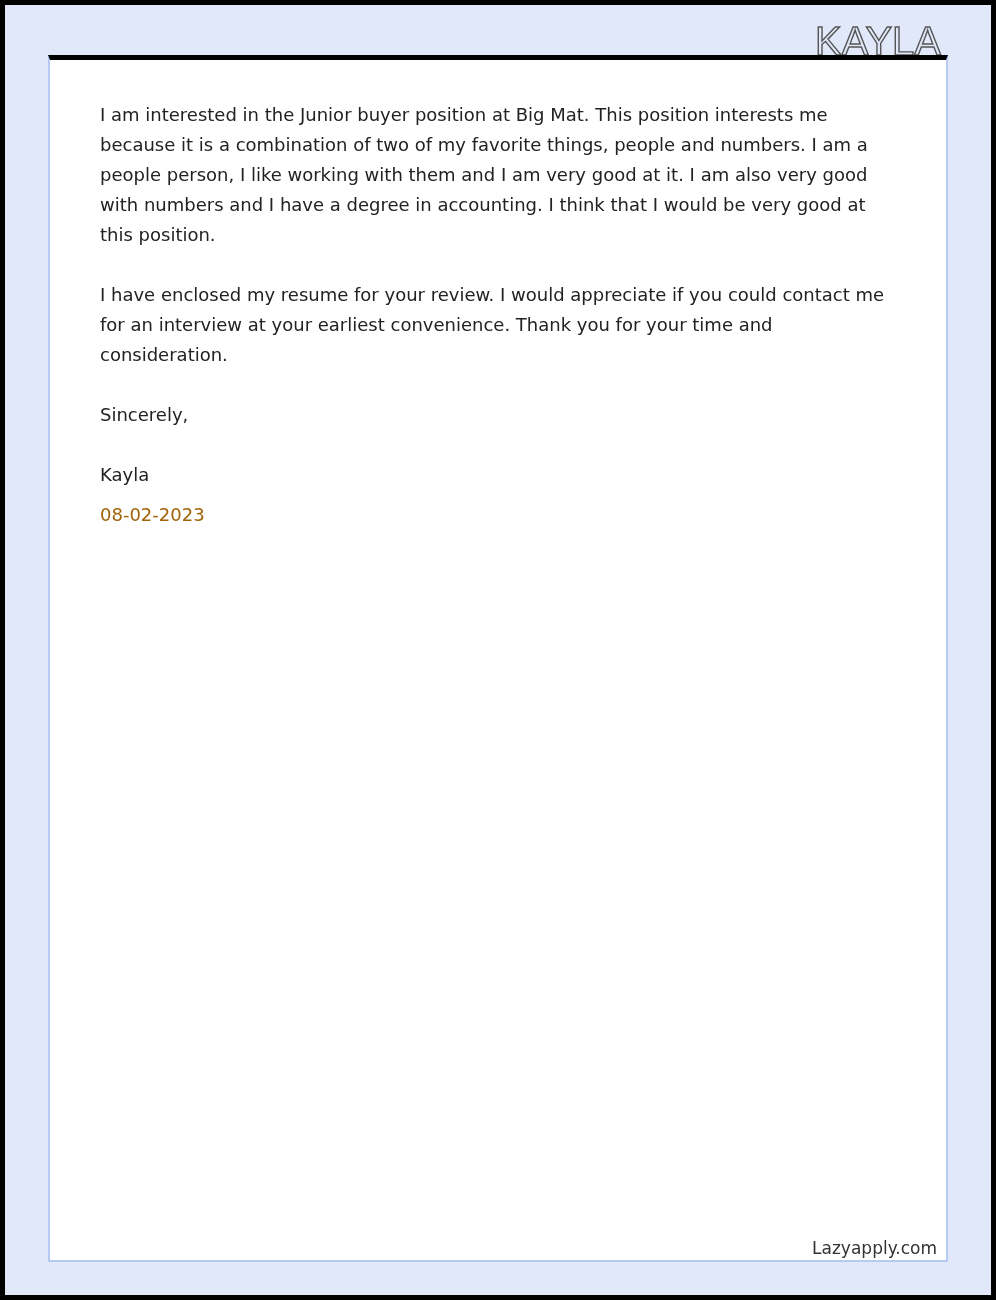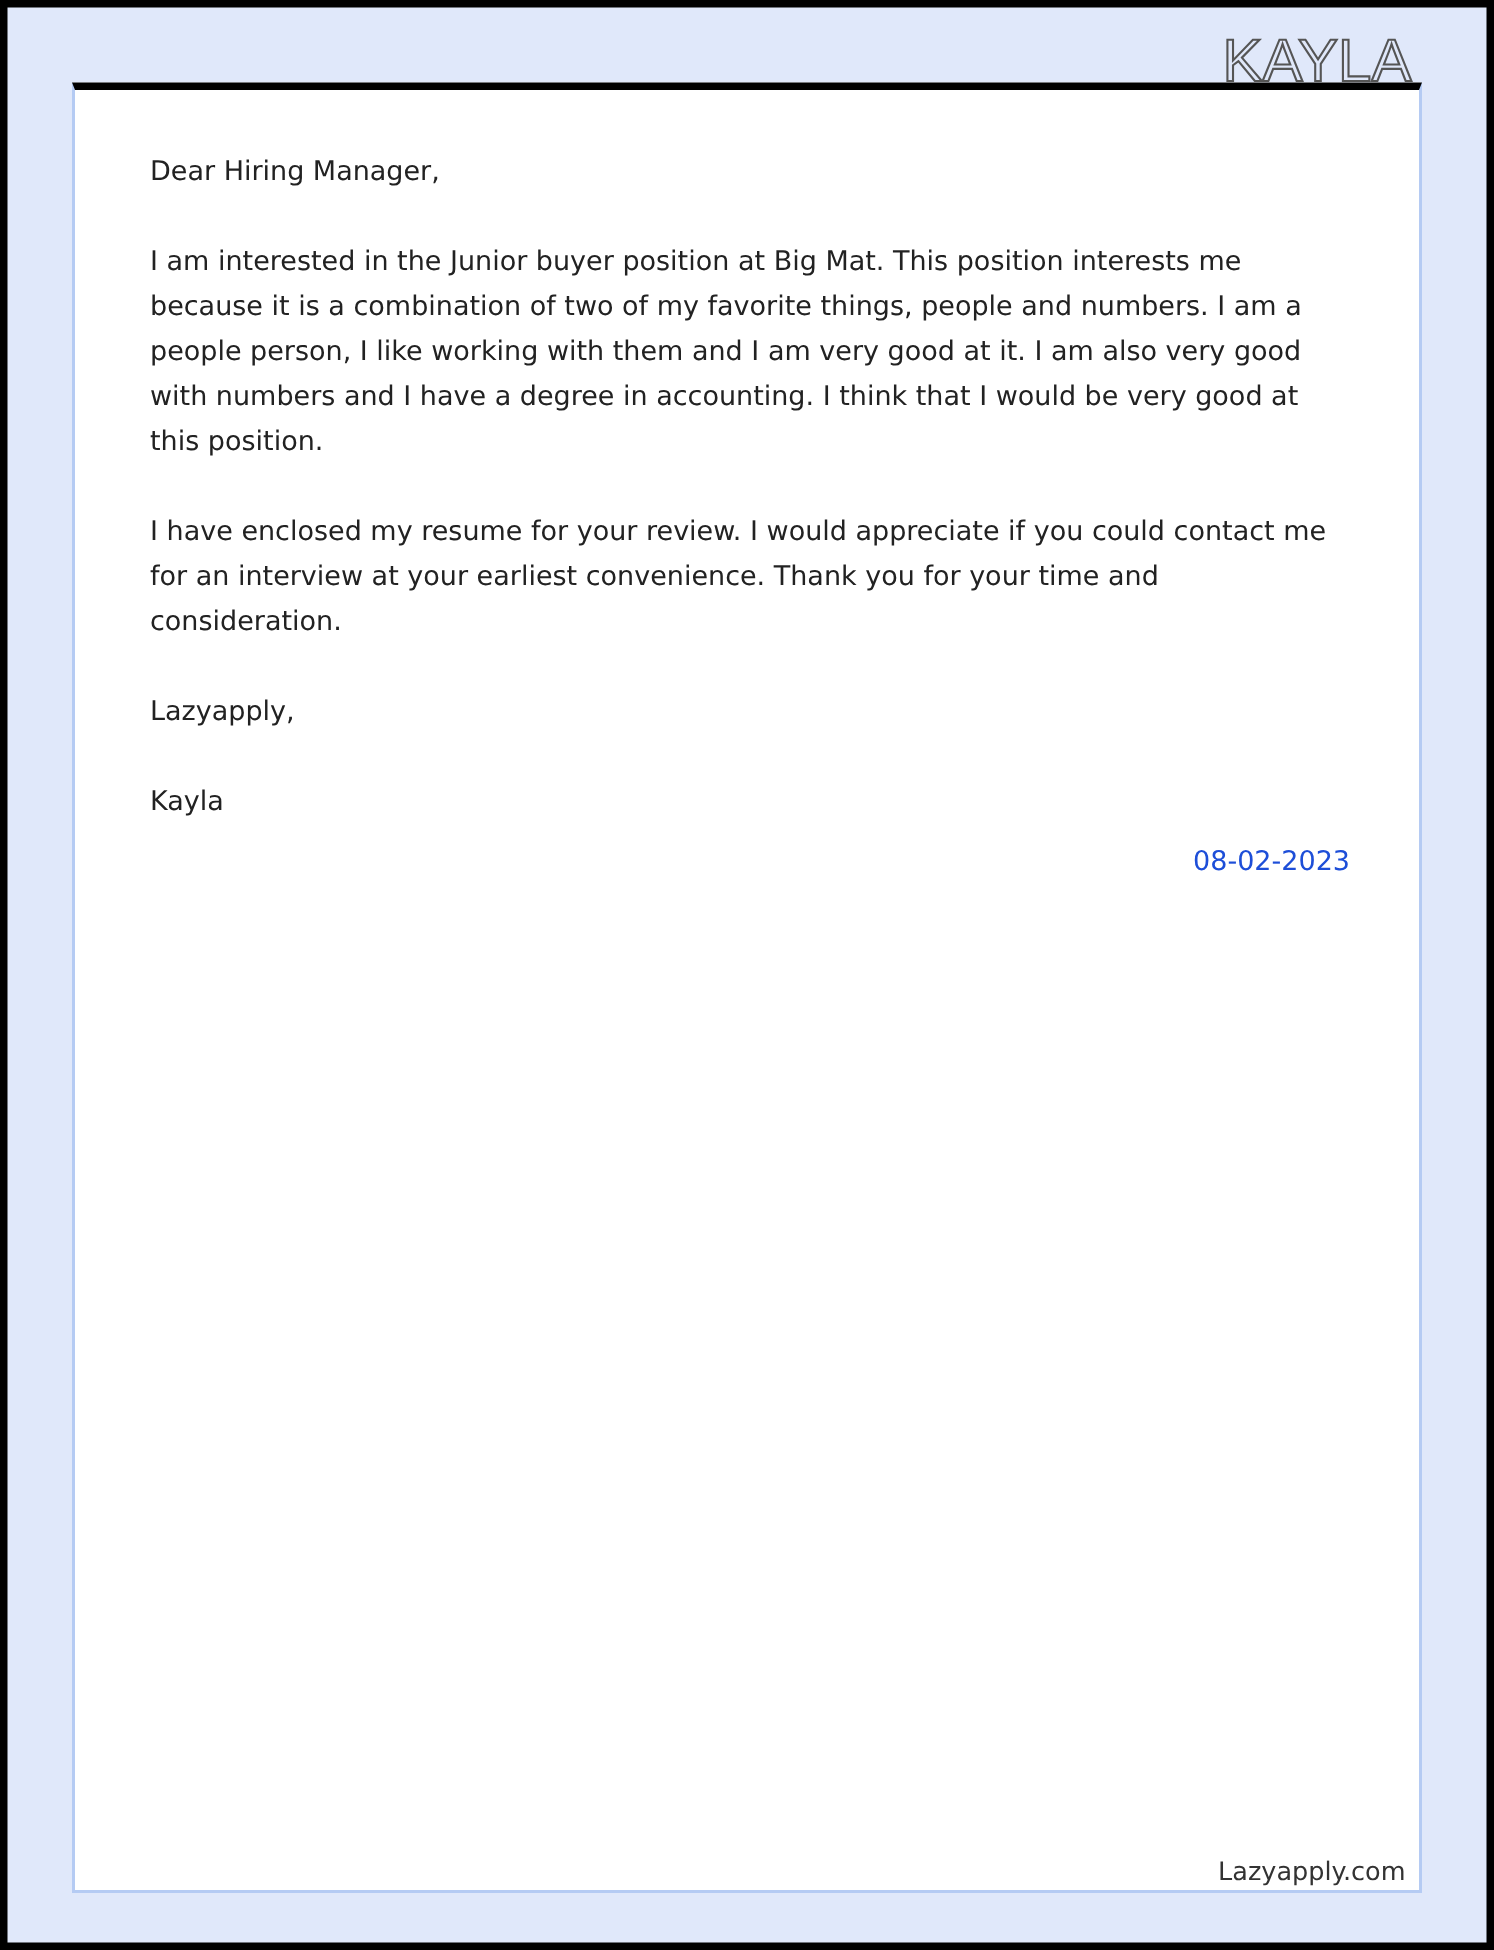--- a/index.html
+++ b/index.html
@@ -27,34 +27,33 @@
     border-left: 2px solid #b5cbf3;
     border-right: 2px solid #b5cbf3;
     border-bottom: 2px solid #b5cbf3;
   }
   .letter {
     position: absolute; left: 50px; top: 40px; width: 800px;
     font-size: 18px; line-height: 30px; color: #222;
   }
   .letter p { margin: 0 0 30px 0; }
   .letter .name { margin-bottom: 10px; }
-  .letter .date { color: #1d4ed8; margin: 0; text-align: right; }
+  .letter .date { color: #a16207; margin: 0; }
   .footer {
     position: absolute; right: 9px; bottom: 2px;
     font-size: 17px; color: #333;
   }
 </style>
 </head>
 <body>
 
 <div class="brand">KAYLA</div>
 
 <div class="card">
   <div class="letter">
-    <p>Dear Hiring Manager,</p>
     <p>I am interested in the Junior buyer position at Big Mat. This position interests me because it is a combination of two of my favorite things, people and numbers. I am a people person, I like working with them and I am very good at it. I am also very good with numbers and I have a degree in accounting. I think that I would be very good at this position.</p>
     <p>I have enclosed my resume for your review. I would appreciate if you could contact me for an interview at your earliest convenience. Thank you for your time and consideration.</p>
-    <p>Lazyapply,</p>
+    <p>Sincerely,</p>
     <p class="name">Kayla</p>
     <p class="date">08-02-2023</p>
   </div>
   <div class="footer">Lazyapply.com</div>
 </div>
 
 </body></html>

